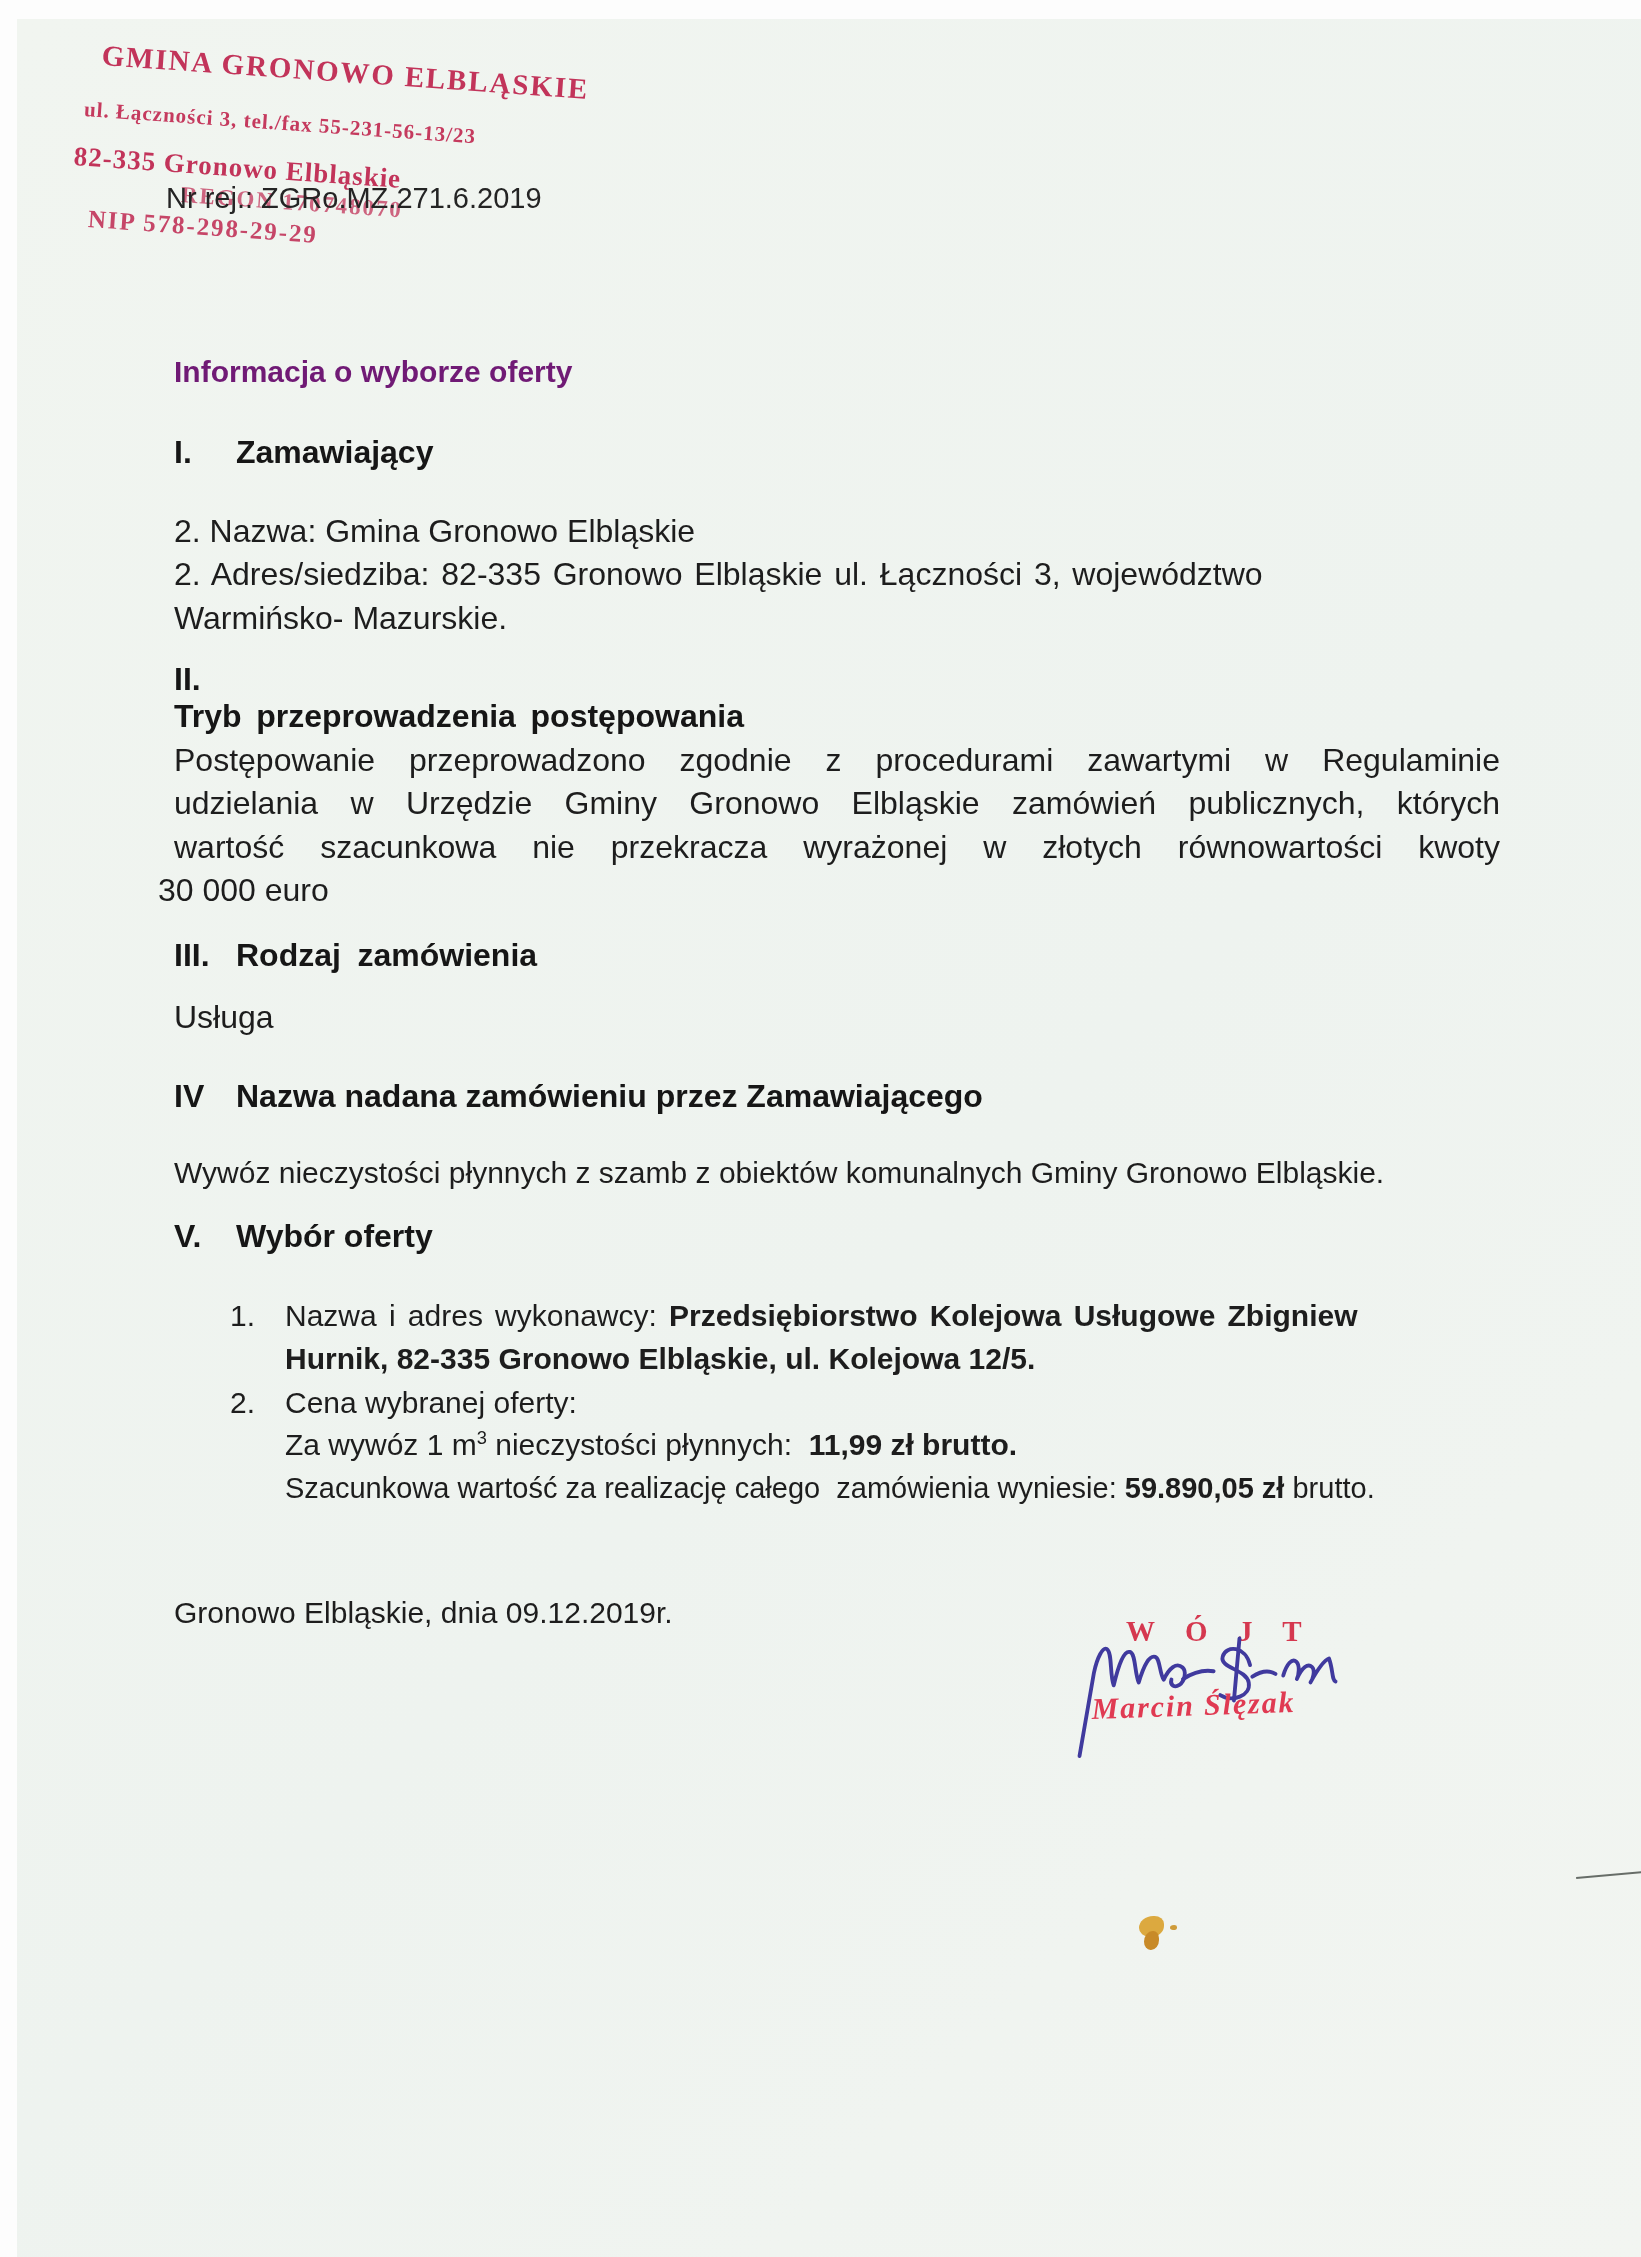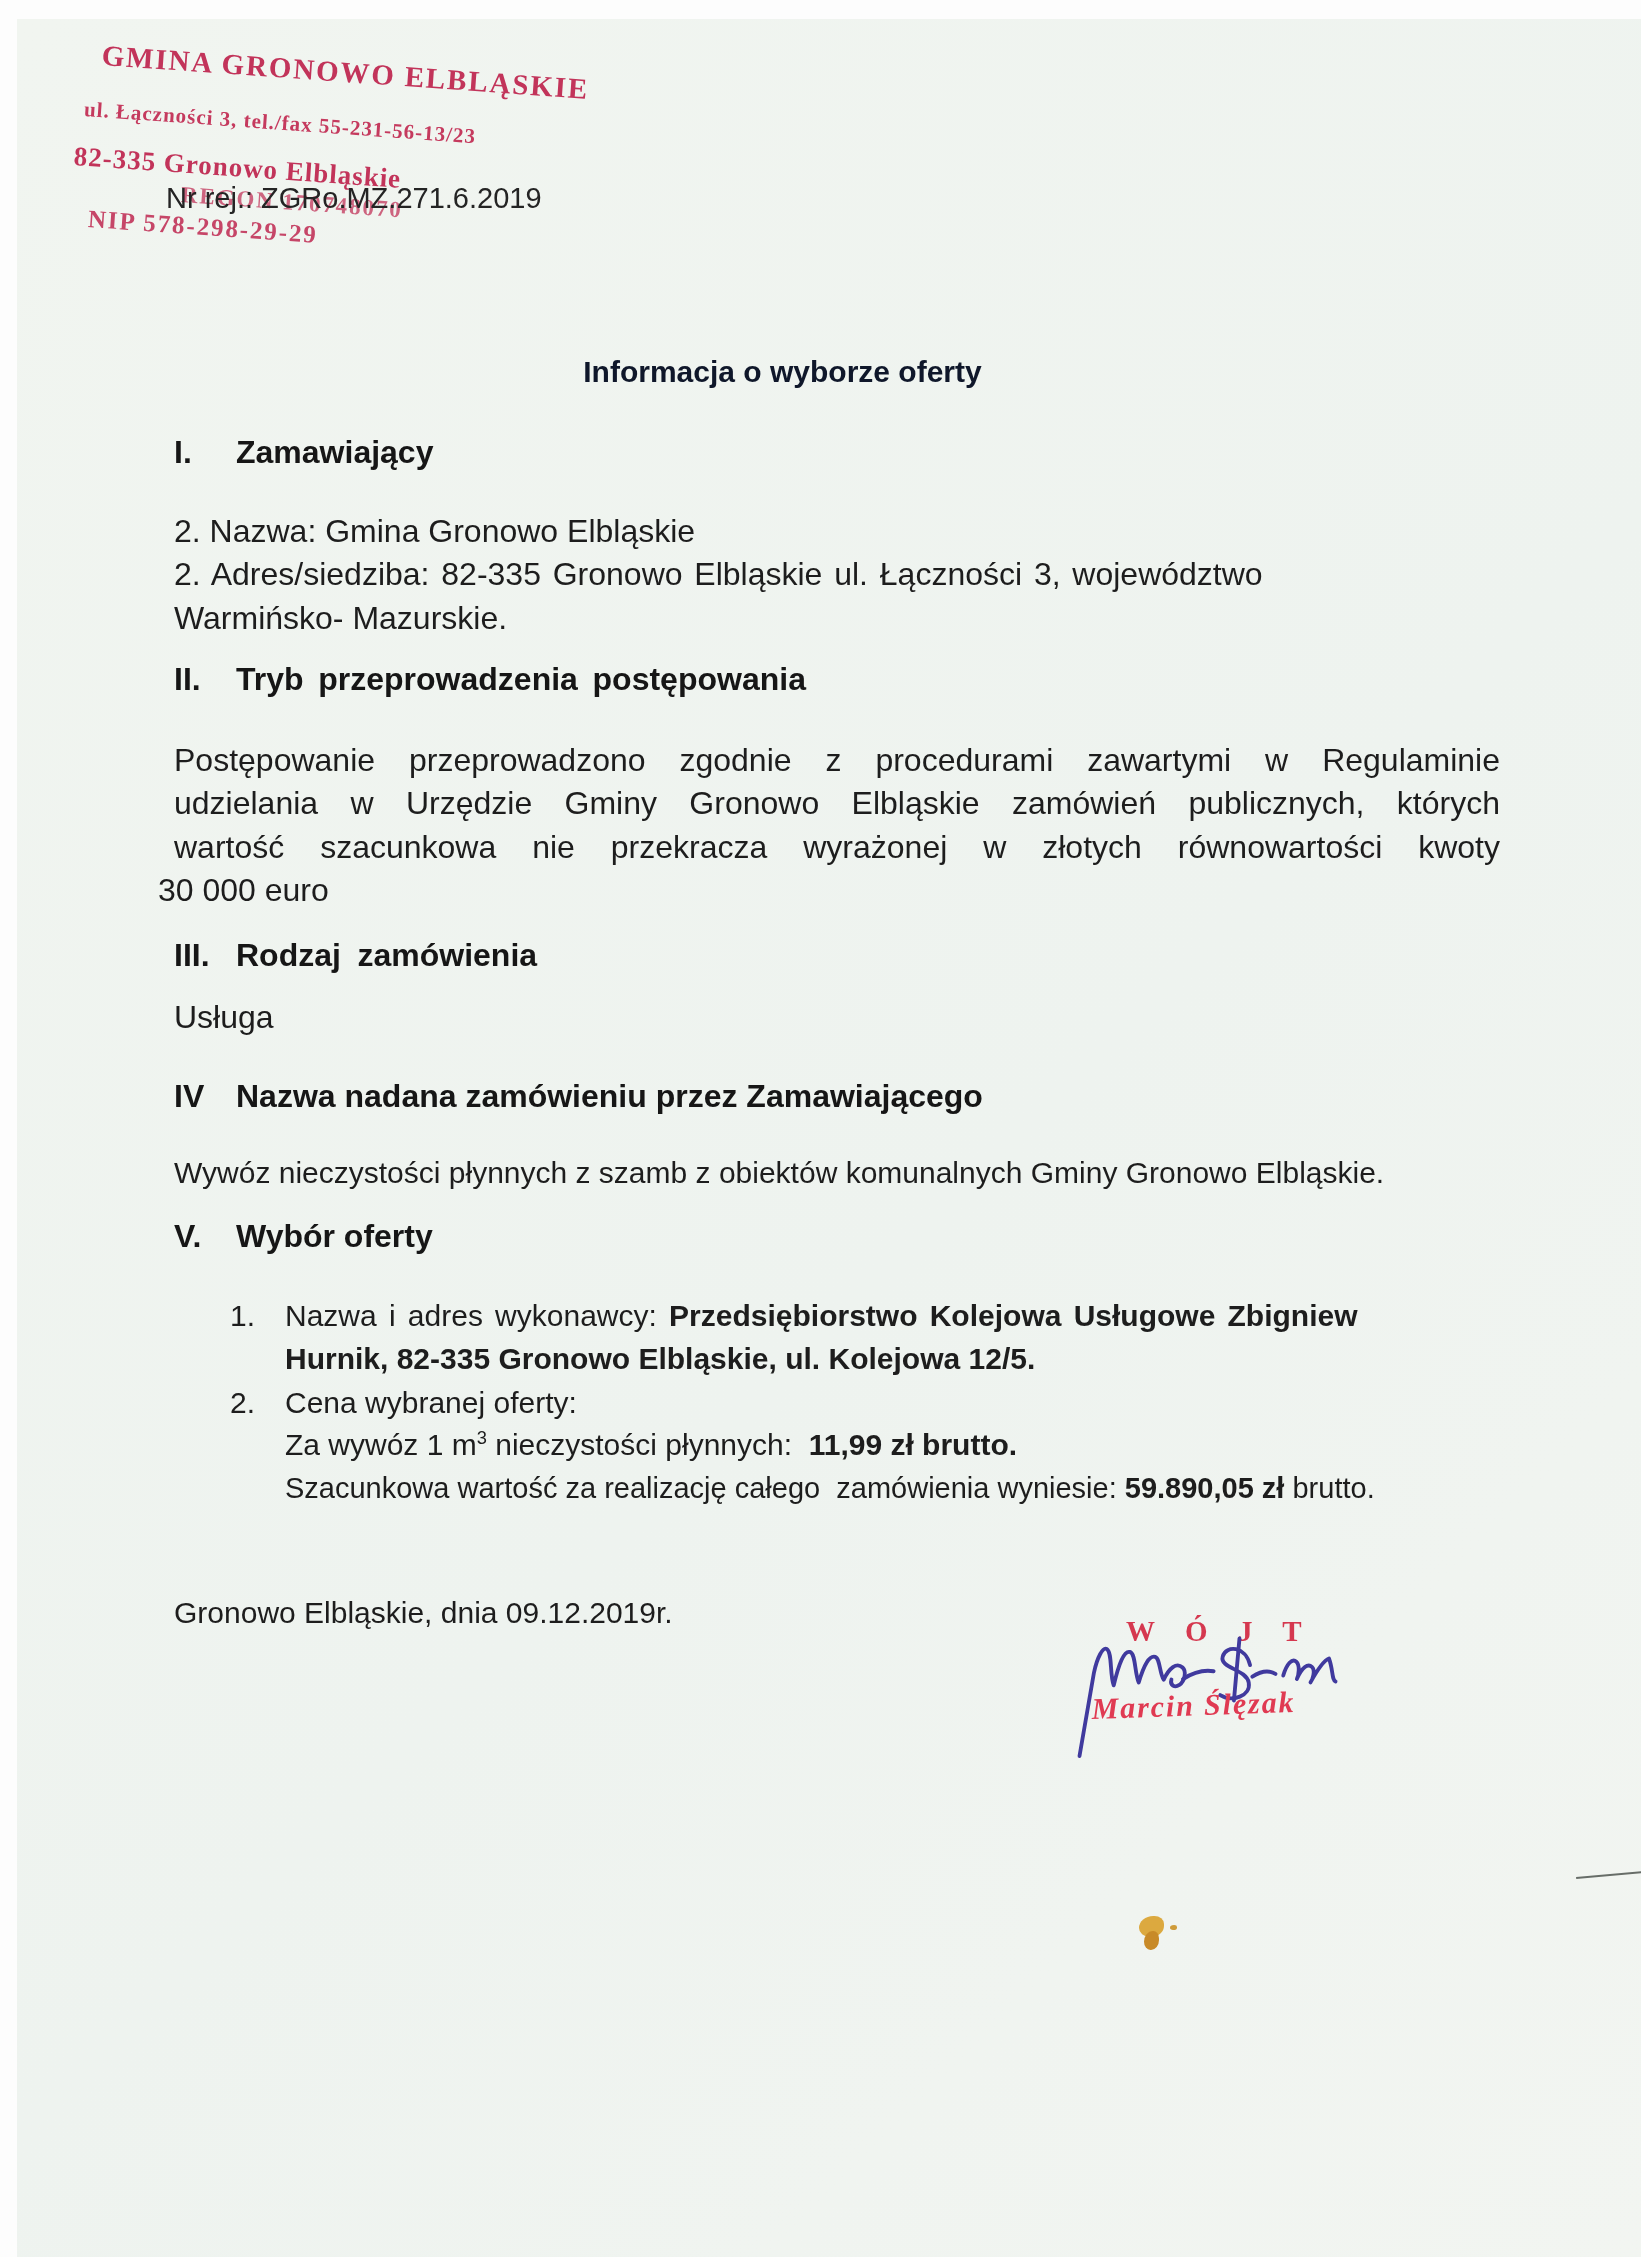--- a/index.html
+++ b/index.html
@@ -3,21 +3,21 @@
 <meta charset="utf-8">
 <style>
   html,body{margin:0;padding:0;}
   body{width:1641px;height:2257px;background:#ffffff;font-family:"Liberation Sans", sans-serif;}
   .page{position:relative;width:1641px;height:2257px;background:#fdfdfd;overflow:hidden;}
   .paper{position:absolute;left:17.4px;top:19.3px;right:0;bottom:0;
          background:linear-gradient(135deg,#f1f5f0 0%,#eef3ef 55%,#f2f5f1 100%);}
   .abs{position:absolute;}
   .doc-text{color:#1d1d1d;font-size:32px;line-height:43px;white-space:nowrap;}
   .bold{font-weight:bold;}
-  .title{font-weight:bold;font-size:30px;color:#0f172a;text-align:center;}
+  .title{font-weight:bold;font-size:30px;color:#701a75;text-align:left;}
   .heading{display:flex;font-weight:bold;font-size:32px;color:#161616;white-space:nowrap;}
   .heading .num{width:62px;flex:0 0 auto;}
   .just{text-align:justify;text-align-last:justify;white-space:normal;}
   .stamp{font-family:"Liberation Serif", serif;font-weight:bold;white-space:nowrap;
          transform-origin:left top;transform:rotate(4deg);}
   .ref{font-size:29px;color:#242424;white-space:nowrap;}
   .wojt{font-family:"Liberation Serif", serif;font-weight:bold;font-size:29px;
         letter-spacing:11.6px;white-space:nowrap;margin-top:6px;}
   .name-stamp{font-family:"Liberation Serif", serif;font-weight:bold;font-style:italic;
         font-size:30px;letter-spacing:1.9px;white-space:nowrap;transform:rotate(-2deg);
@@ -44,21 +44,21 @@
   <div class="abs title" style="left:174px;top:355px;width:1217px;">Informacja o wyborze oferty</div>
 
   <div class="abs heading" style="left:174px;top:434px;">
     <span class="num">I.</span>
     <span>Zamawiający</span>
   </div>
   <div class="abs doc-text" style="left:174px;top:510px;">2. Nazwa: Gmina Gronowo Elbląskie</div>
   <div class="abs doc-text" style="left:174px;top:553px;word-spacing:2.9px;">2. Adres/siedziba: 82-335 Gronowo Elbląskie ul. Łączności 3, województwo</div>
   <div class="abs doc-text" style="left:174px;top:597px;">Warmińsko- Mazurskie.</div>
 
-  <div class="abs heading" style="left:174px;top:661px;">
+  <div class="abs heading" style="left:174px;top:661px;flex-direction:column;">
     <span class="num">II.</span>
     <span style="word-spacing:5.8px;">Tryb przeprowadzenia postępowania</span>
   </div>
   <div class="abs doc-text just" style="left:174px;top:739px;width:1326px;">Postępowanie przeprowadzono zgodnie z procedurami zawartymi w Regulaminie</div>
   <div class="abs doc-text just" style="left:174px;top:782px;width:1326px;">udzielania w Urzędzie Gminy Gronowo Elbląskie zamówień publicznych, których</div>
   <div class="abs doc-text just" style="left:174px;top:826px;width:1326px;">wartość szacunkowa nie przekracza wyrażonej w złotych równowartości kwoty</div>
   <div class="abs doc-text" style="left:158px;top:869px;">30 000 euro</div>
 
   <div class="abs heading" style="left:174px;top:937px;">
     <span class="num">III.</span>

